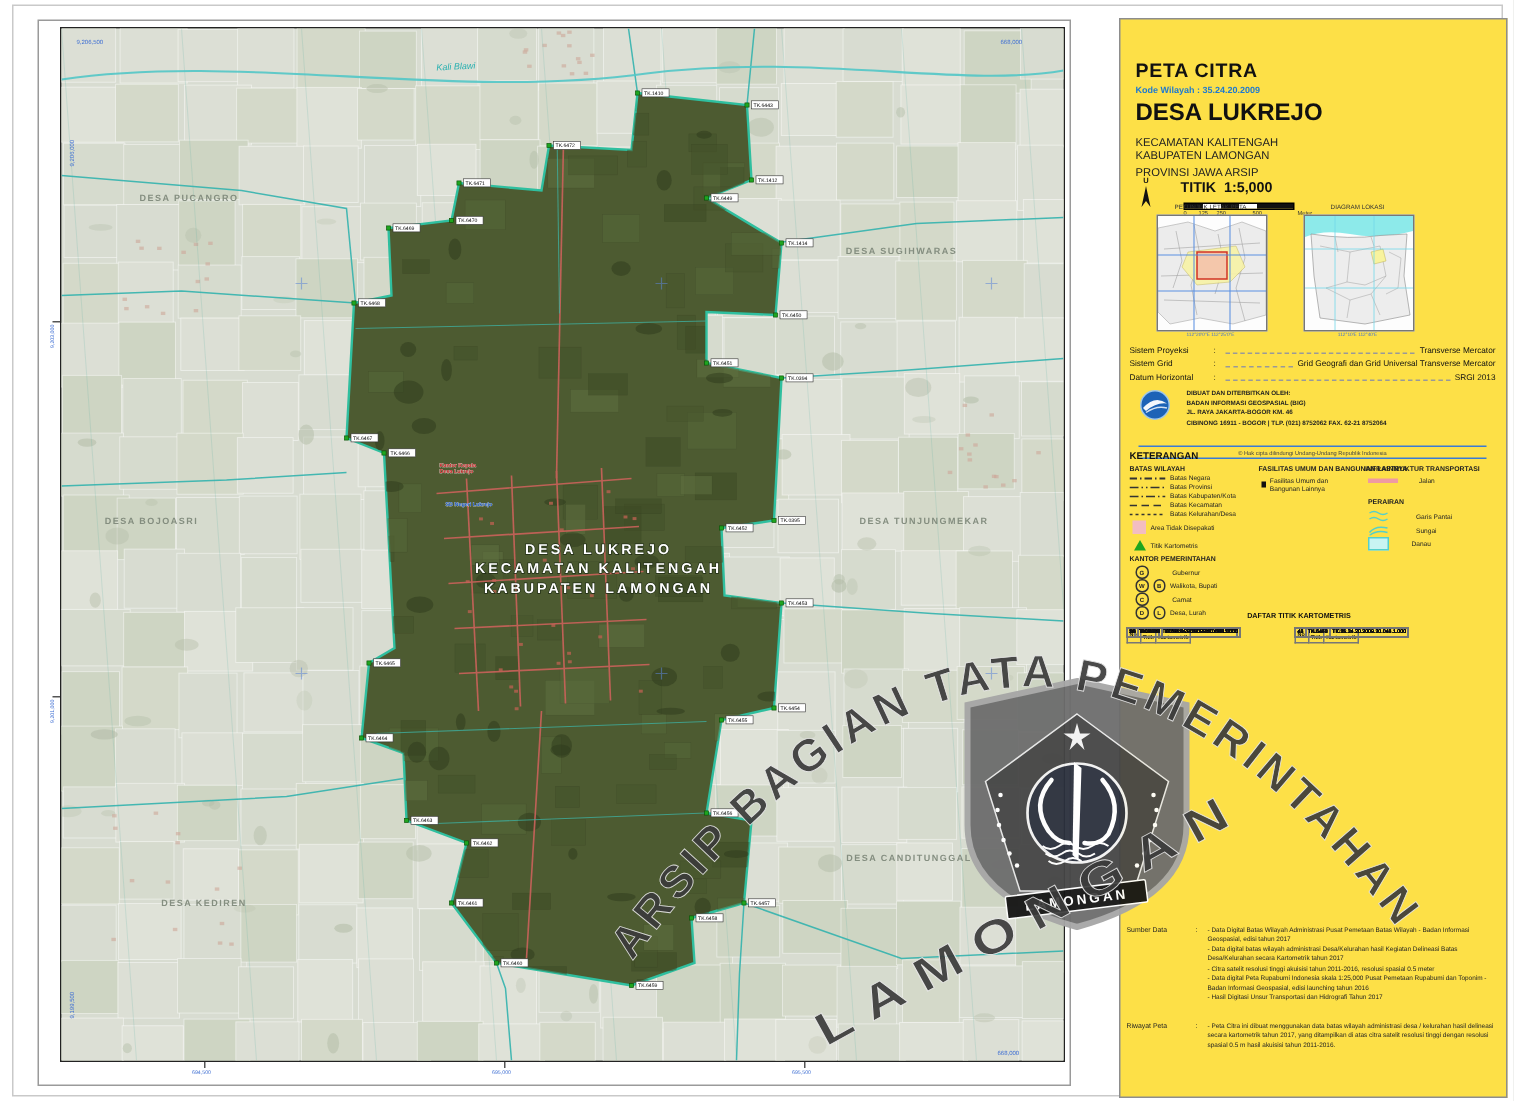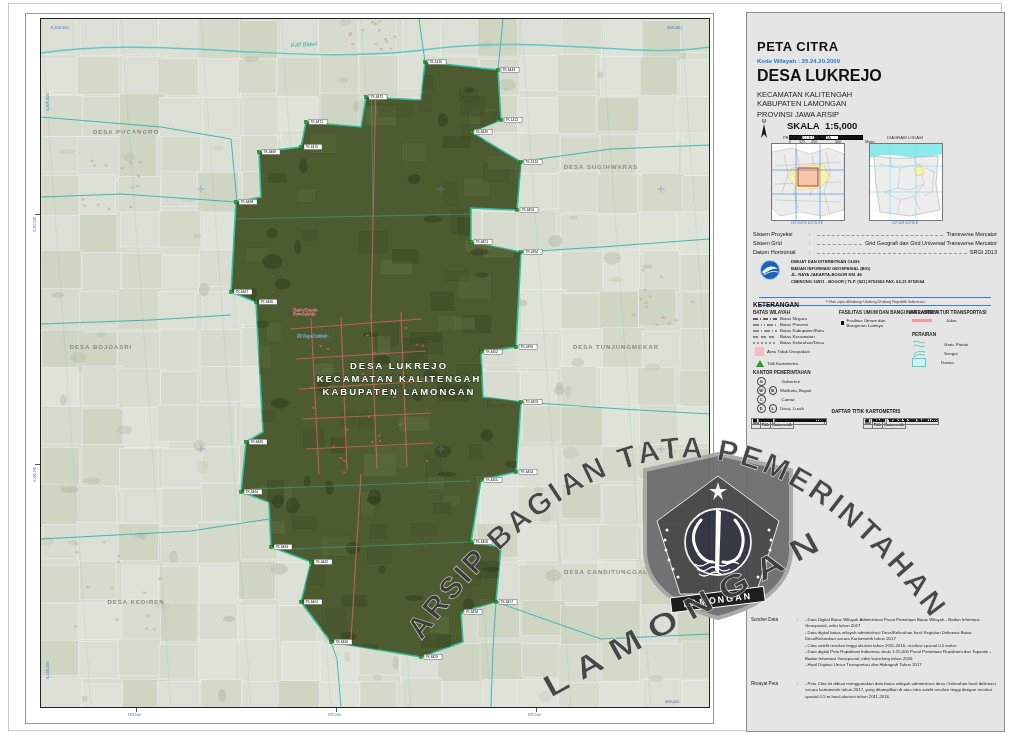--- a/index.html
+++ b/index.html
@@ -7,21 +7,21 @@
          font-family:"Liberation Sans",sans-serif;overflow:hidden;color:#111;}
   .sheet-border{position:absolute;left:8px;top:3px;width:992px;height:726px;border:1px solid #c9c9c9;}
   
   .map-outer{position:absolute;left:25px;top:13px;width:687px;height:709px;border:1px solid #9a9a9a;background:#fff;}
   .map-box{position:absolute;left:14px;top:4px;width:668px;height:688px;border:1px solid #222;background:#cdd3c5;}
   svg.map{display:block;width:668px;height:688px;}
   .tick{position:absolute;background:#555;}
   .ticklab{position:absolute;font-size:3.5px;color:#3f6fd3;white-space:nowrap;}
   .ticklab.vert{transform:rotate(-90deg);transform-origin:left top;}
   
-  .panel{position:absolute;left:746px;top:12px;width:257px;height:718px;border:1px solid #8d8d8d;background:#e5e5e5;}
+  .panel{position:absolute;left:746px;top:12px;width:257px;height:718px;border:1px solid #8d8d8d;background:#fde047;}
   .panel *{position:absolute;}
   .pc-title{left:10px;top:26px;font-size:13px;font-weight:bold;letter-spacing:.5px;}
   .kode{left:10px;top:45px;font-size:6px;font-weight:bold;color:#1f7ad0;}
   .vill{left:10px;top:54px;font-size:16px;font-weight:bold;}
   .adm{left:10px;font-size:7.5px;color:#222;}
   .kec{top:77px}.kab{top:86px}.prov{top:97px}
   .north{left:10px;top:105px;width:14px;display:flex;flex-direction:column;align-items:center;font-size:5px;font-weight:bold;position:absolute;}
   .skala{left:40px;top:107px;font-size:9.5px;font-weight:bold;}
   .sbar{left:42px;top:122px;height:3px;display:flex;border:0.5px solid #000;width:72px;}
   .sbar span{position:static;display:block;height:3px;}
@@ -946,21 +946,21 @@
     <div class="adm kab">KABUPATEN LAMONGAN</div>
     <div class="adm prov">PROVINSI JAWA ARSIP</div>
 
     <div class="north">
       <span style="position:static">U</span>
       <svg width="10" height="16" viewBox="0 0 10 16" style="position:static">
         <polygon points="5,0 8,14 5,10 2,14" fill="#111"></polygon>
       </svg>
     </div>
     <div class="skala">
-      <span style="position:static">SKALA</span>&nbsp;&nbsp;<span style="position:static">1:5,000</span>
+      <span style="position:static">TITIK</span>&nbsp;&nbsp;<span style="position:static">1:5,000</span>
     </div>
     <div class="sbar">
       <span class="sb-b" style="width:12px"></span>
         <span class="sb-w" style="width:12px"></span>
         <span class="sb-b" style="width:12px"></span>
         <span class="sb-w" style="width:12px"></span>
         <span class="sb-b" style="width:24px"></span>
     </div>
     <div class="sticks">
       <span style="left:0">0</span>

